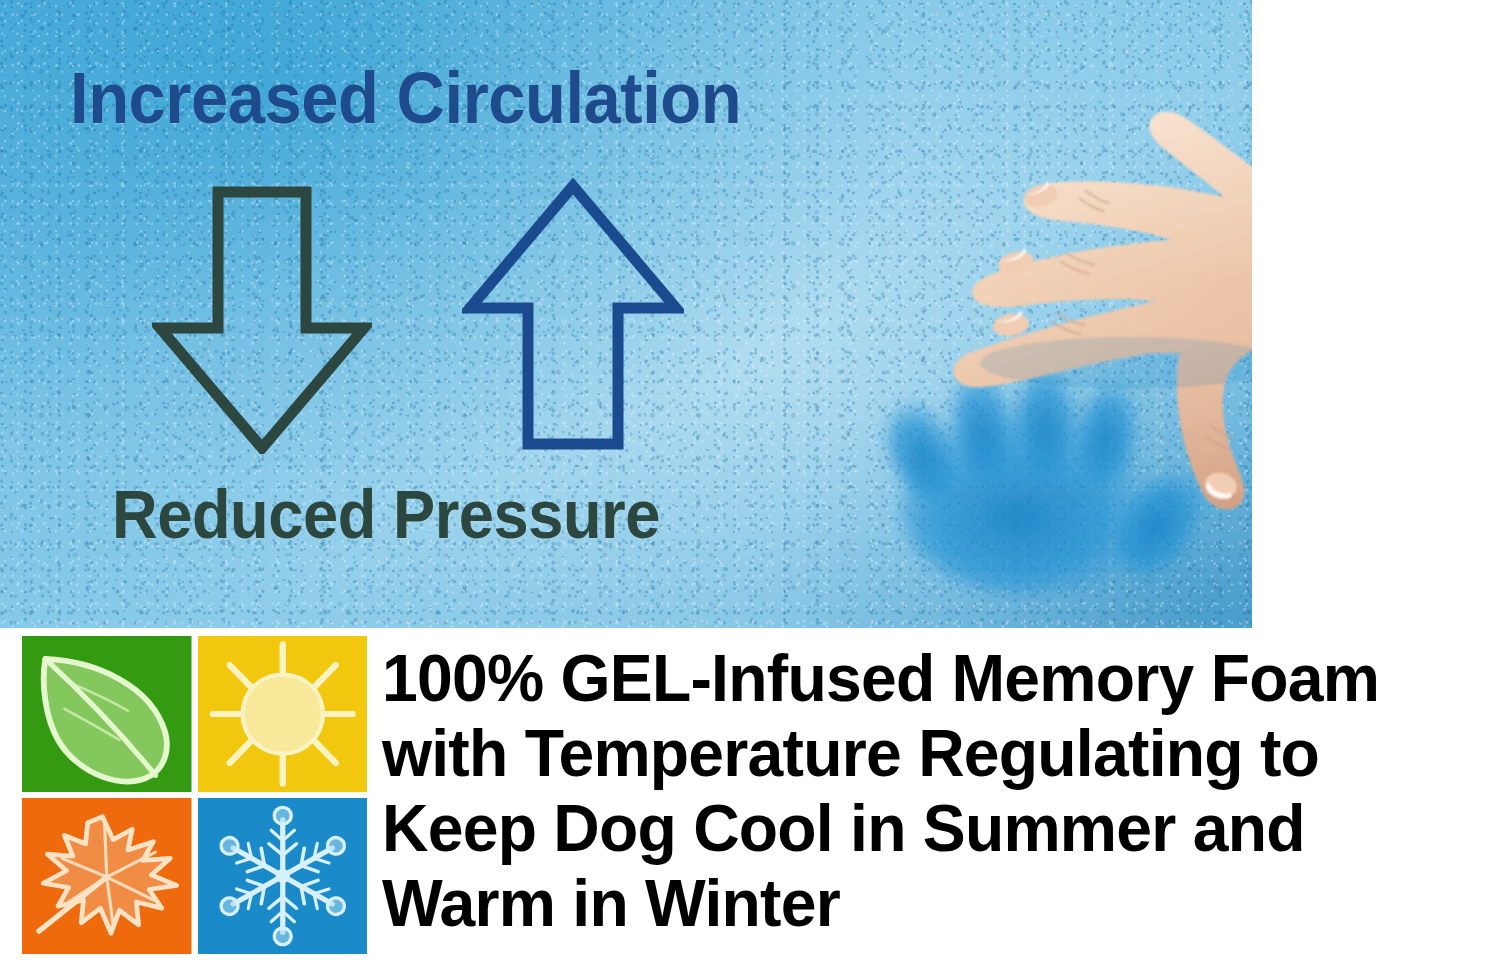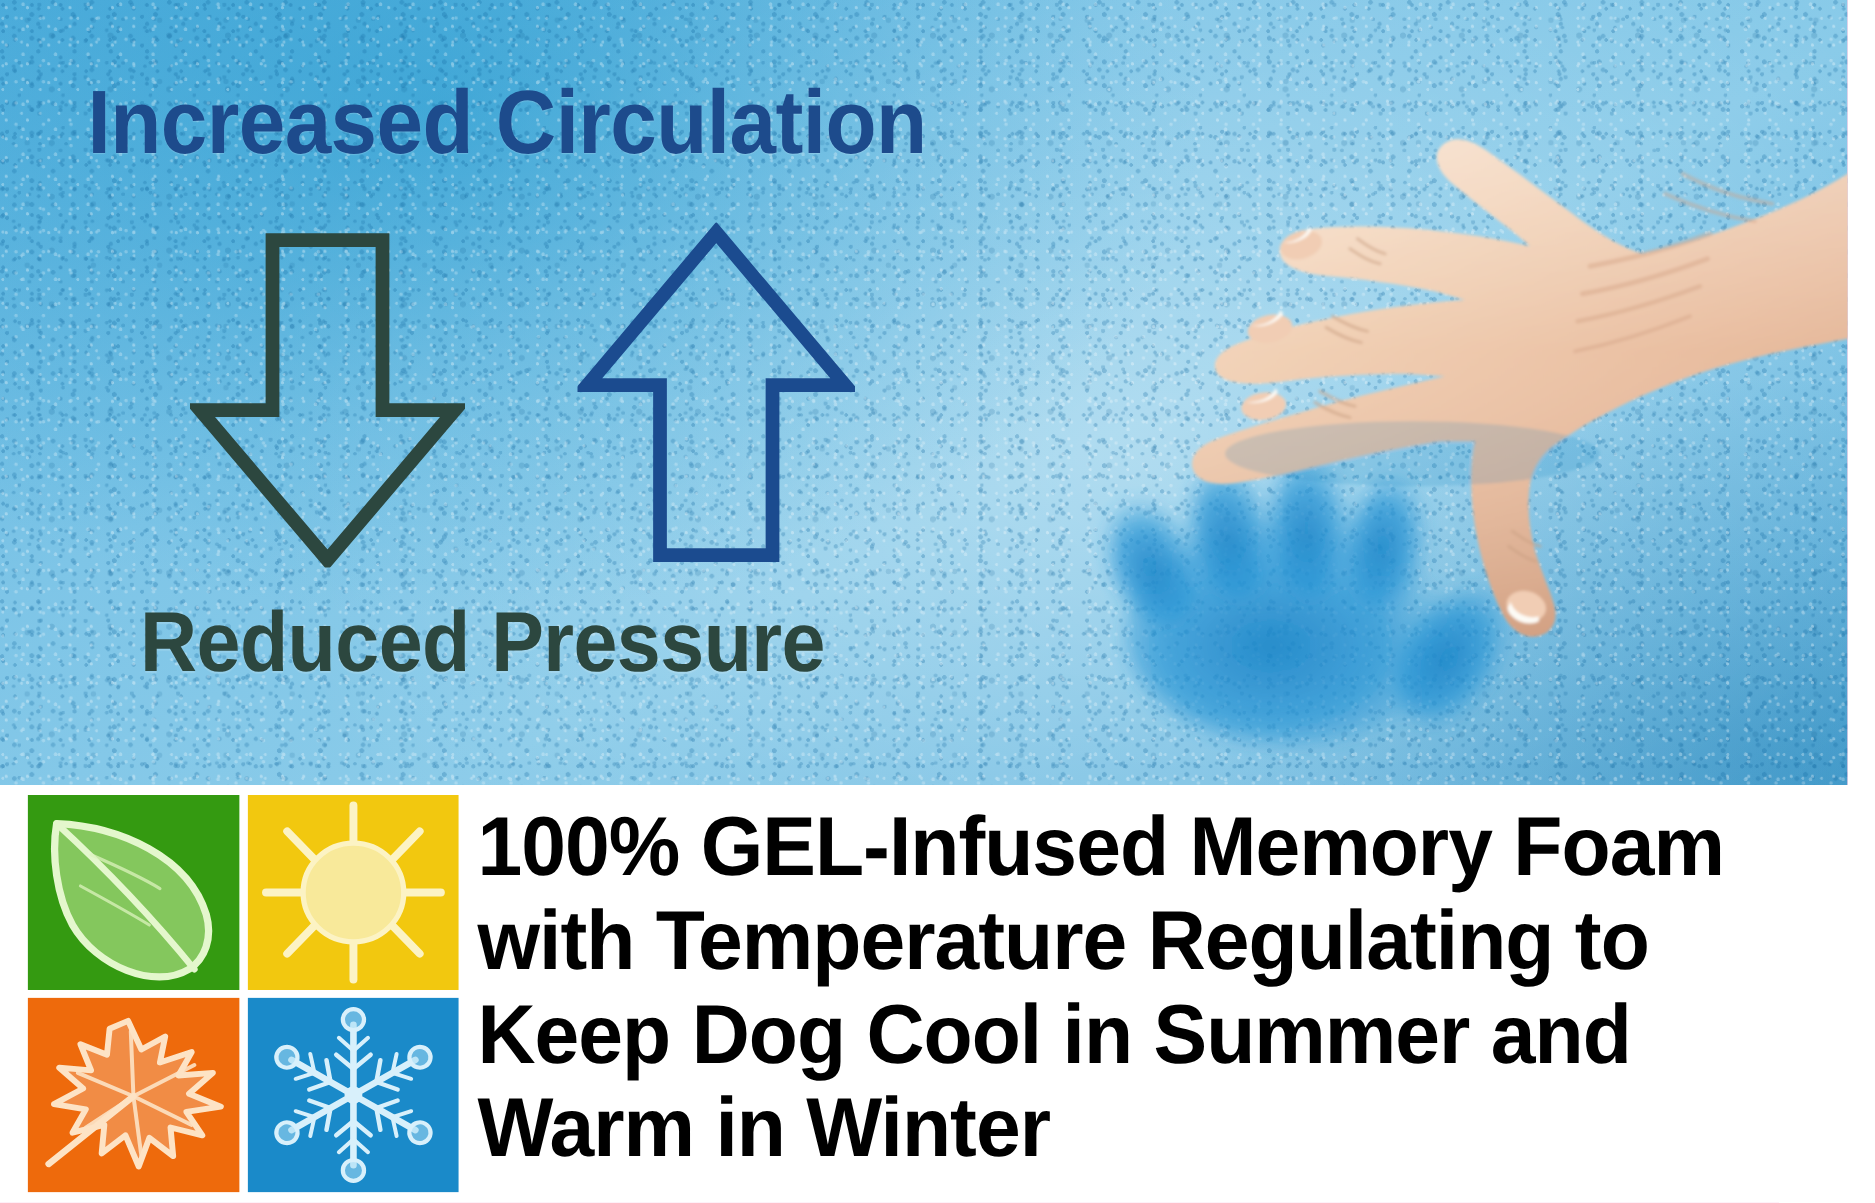--- a/index.html
+++ b/index.html
@@ -16,23 +16,23 @@
     position:relative;
     width:1500px; height:962px;
     background:#ffffff;
     overflow:hidden;
   }
 
   
   .photo-panel {
     position:absolute;
     left:0; top:0;
-    width:1478px; height:628px;
+    width:1252px; height:628px;
     overflow:hidden;
-    background:#f9a8d4;
+    background:#f97316;
   }
 
   
   .foam-base {
     position:absolute; inset:0;
     background:
       radial-gradient(ellipse 780px 520px at 24% 14%, rgba(28,150,205,0.55) 0%, rgba(28,150,205,0.18) 48%, rgba(28,150,205,0) 78%),
       radial-gradient(ellipse 900px 640px at 62% 58%, rgba(255,255,255,0.34) 0%, rgba(255,255,255,0.10) 52%, rgba(255,255,255,0) 80%),
       radial-gradient(ellipse 620px 420px at 96% 96%, rgba(20,122,180,0.40) 0%, rgba(20,122,180,0) 72%),
       linear-gradient(152deg, #55b0dd 0%, #7ec5e7 34%, #8acbe9 58%, #6cb9e0 86%, #58a9d4 100%);

